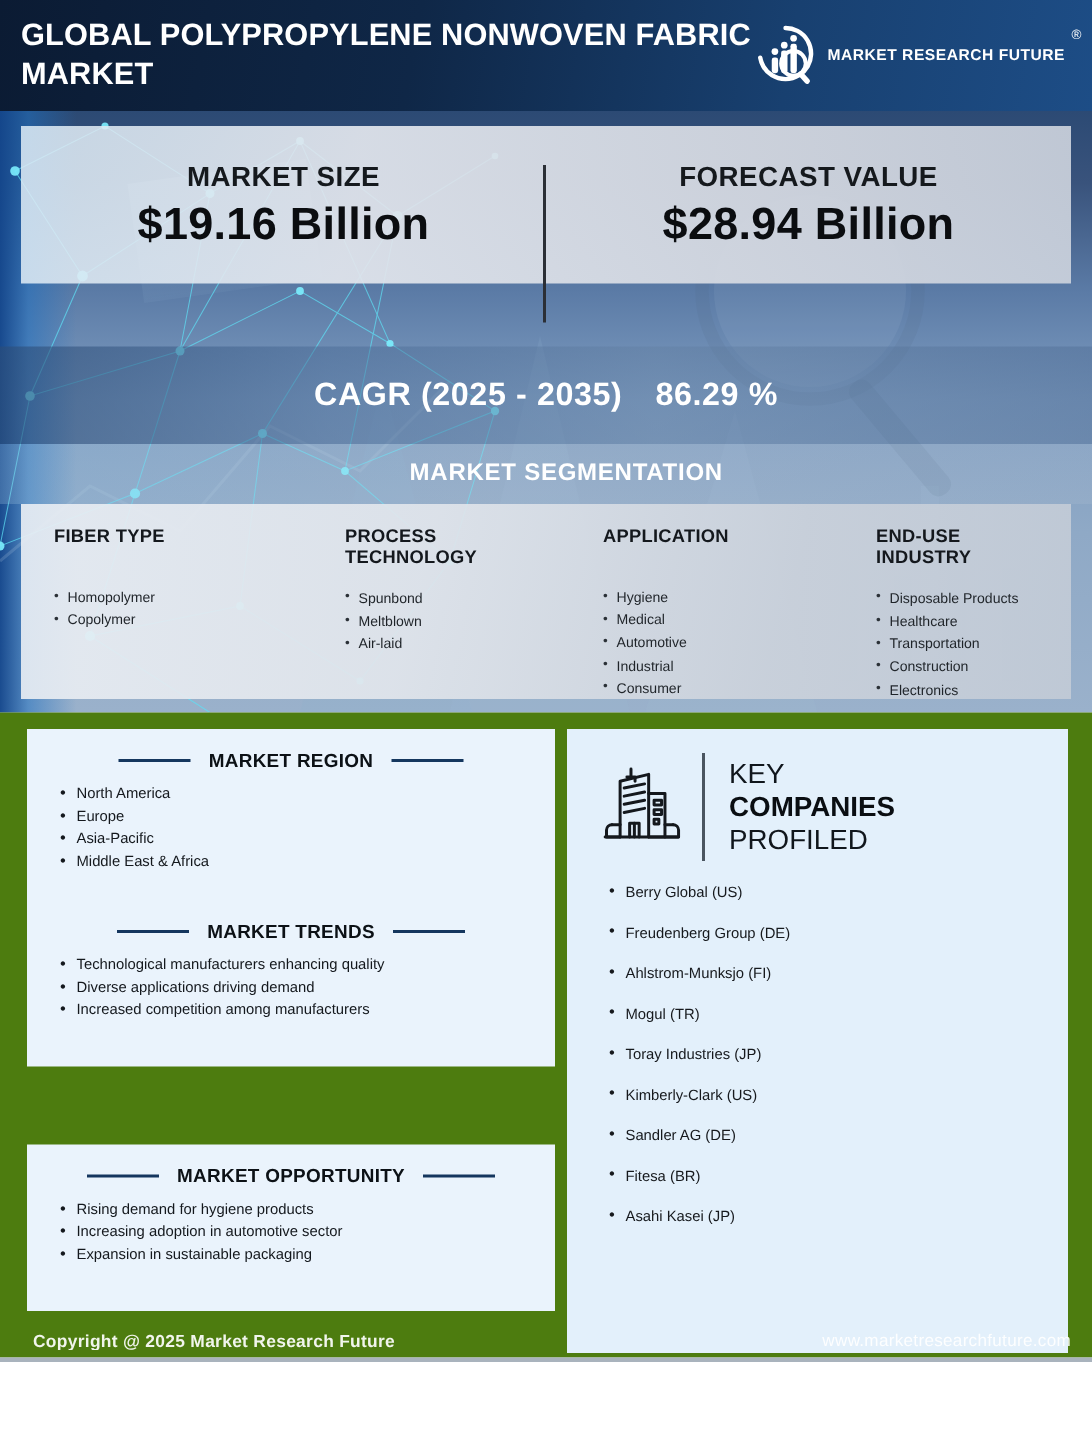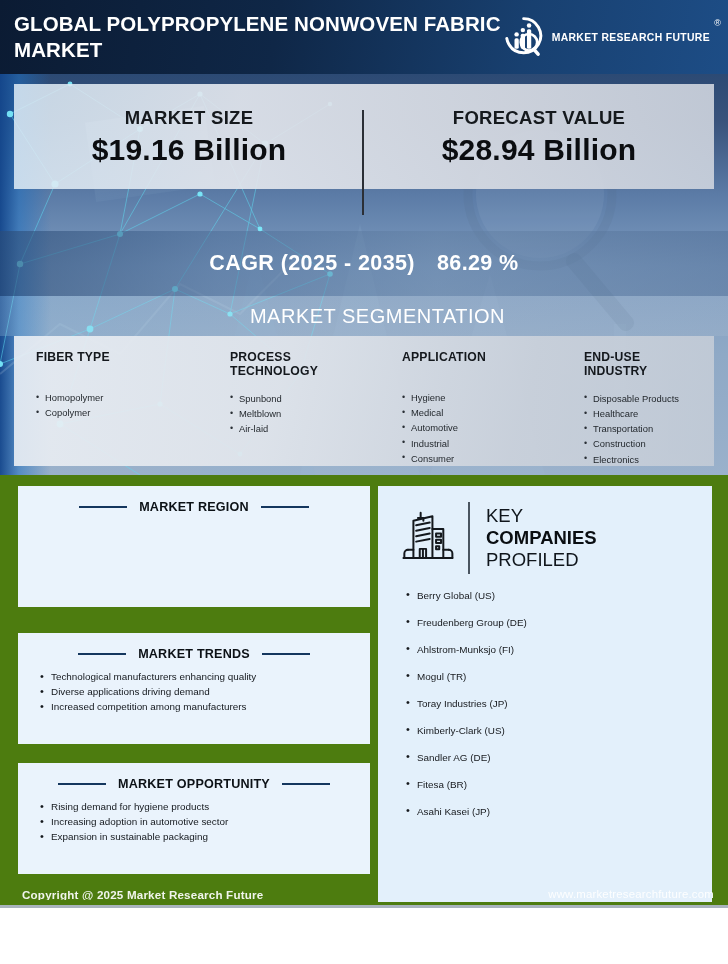--- a/index.html
+++ b/index.html
@@ -60,21 +60,21 @@
   }
   .cagrtext { color:#ffffff; font-size:21.5px; font-weight:bold; letter-spacing:0.4px; }
   .cagrtext .pct { margin-left:22px; }
 
   
   .segband {
     position:absolute; left:0; top:222px; width:728px; height:40px;
     display:flex; align-items:center; justify-content:center;
     background: linear-gradient(90deg, rgba(150,190,220,0.30) 0%, rgba(200,210,220,0.22) 45%, rgba(180,195,212,0.20) 100%);
   }
-  .segtitle { color:#ffffff; font-size:20px; font-weight:normal; letter-spacing:0.5px;padding-left:27px; }
+  .segtitle { color:#ffffff; font-size:16px; font-weight:bold; letter-spacing:0.5px;padding-left:27px; }
 
   
   .segpanel {
     position:absolute; left:14px; top:262px; width:700px; height:130px;
     background: linear-gradient(105deg, rgba(236,240,245,0.90) 0%, rgba(226,230,236,0.92) 38%, rgba(205,211,220,0.90) 72%, rgba(196,204,215,0.88) 100%);
     display:flex; padding:14px 0 0 0;
   }
   .segcol { flex:1; padding-left:22px; }
   .segcol:nth-child(1) { flex:0 0 194px; }
   .segcol:nth-child(2) { flex:0 0 172px; }
@@ -91,21 +91,21 @@
     content:"\2022"; position:absolute; left:0; top:-0.5px; font-size:9px; color:#2a3036;
   }
 
   
   .lower { position:absolute; left:0; top:475px; width:728px; height:430px; background:#4d7c0f; }
 
   .card {
     position:absolute; background:#eaf3fc; 
   }
   .card-region      { left:18px;  top:11px;  width:352px; height:121px; }
-  .card-trends      { left:18px;  top:158px; width:352px; height:111px; }
+  .card-trends      { left:18px;  top:125px; width:352px; height:111px; }
   .card-opportunity { left:18px;  top:288px; width:352px; height:111px; }
 
   .card-head {
     display:flex; align-items:center; justify-content:center; gap:12px;
     padding-top:14px; padding-bottom:4px;
   }
   .card-head .rule { width:48px; height:2px; background:#14365e; }
   .card-title { font-size:12.6px; font-weight:bold; color:#0c1116; letter-spacing:0.2px; white-space:nowrap; }
 
   .card-list { list-style:none; padding:4px 0 0 22px; }
@@ -310,20 +310,26 @@
   </div>
 
   <div class="lower">
 
     <div class="card card-region">
       <div class="card-head">
         <span class="rule"></span>
         <span class="card-title">MARKET REGION</span>
         <span class="rule"></span>
       </div>
+      <ul class="card-list">
+        <li>North America</li>
+        <li>Europe</li>
+        <li>Asia-Pacific</li>
+        <li>Middle East &amp; Africa</li>
+      </ul>
     </div>
 
     <div class="card card-trends">
       <div class="card-head">
         <span class="rule"></span>
         <span class="card-title">MARKET TRENDS</span>
         <span class="rule"></span>
       </div>
       <ul class="card-list">
         <li>Technological manufacturers enhancing quality</li>

